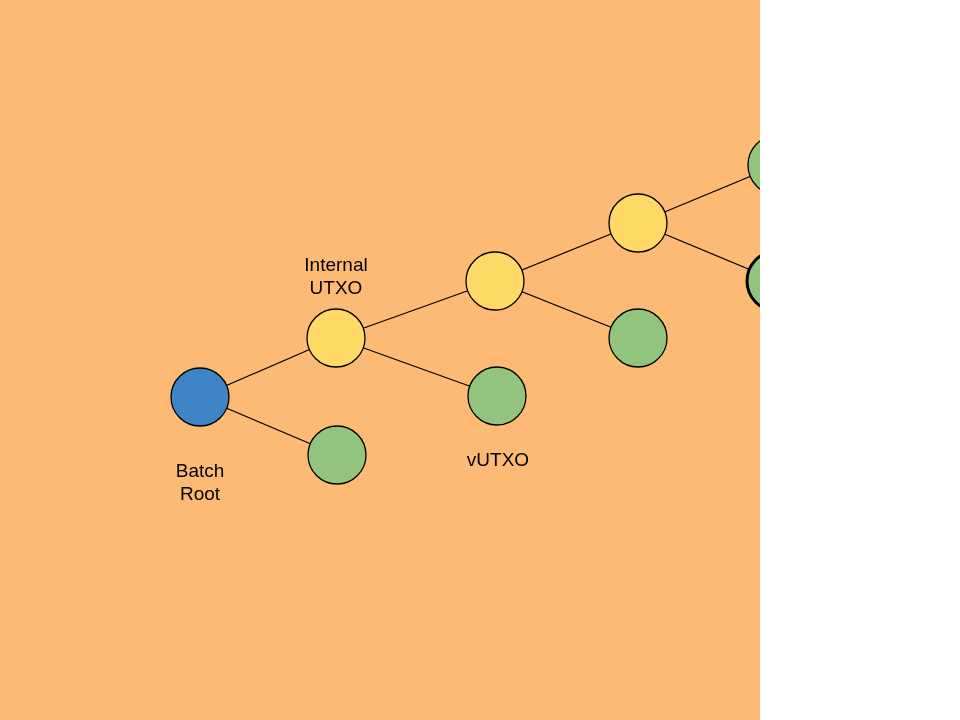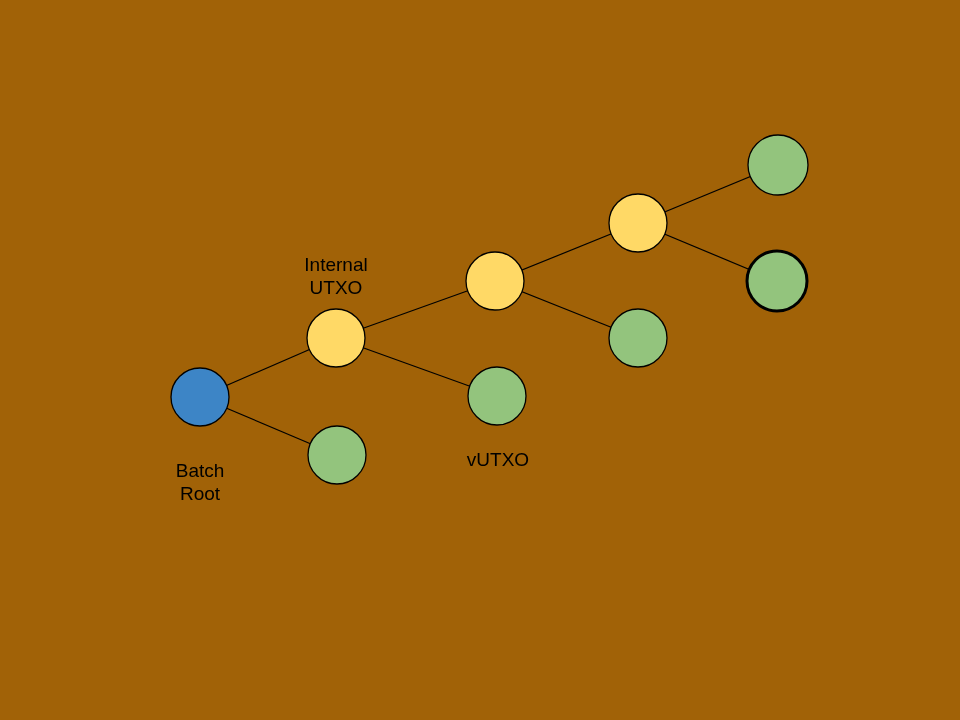--- a/index.html
+++ b/index.html
@@ -2,23 +2,23 @@
 <html><head>
 <meta charset="utf-8">
 <style>
   html, body {
     margin: 0;
     padding: 0;
     background: #ffffff;
   }
   .canvas {
     position: relative;
-    width: 960px;
+    width: 760px;
     height: 720px;
-    background: #a16207;
+    background: #fdba74;
     overflow: hidden;
     font-family: "Liberation Sans", sans-serif;
   }
   svg text {
     font-family: "Liberation Sans", sans-serif;
     font-size: 19px;
     fill: #000000;
   }
 </style>
 </head>

